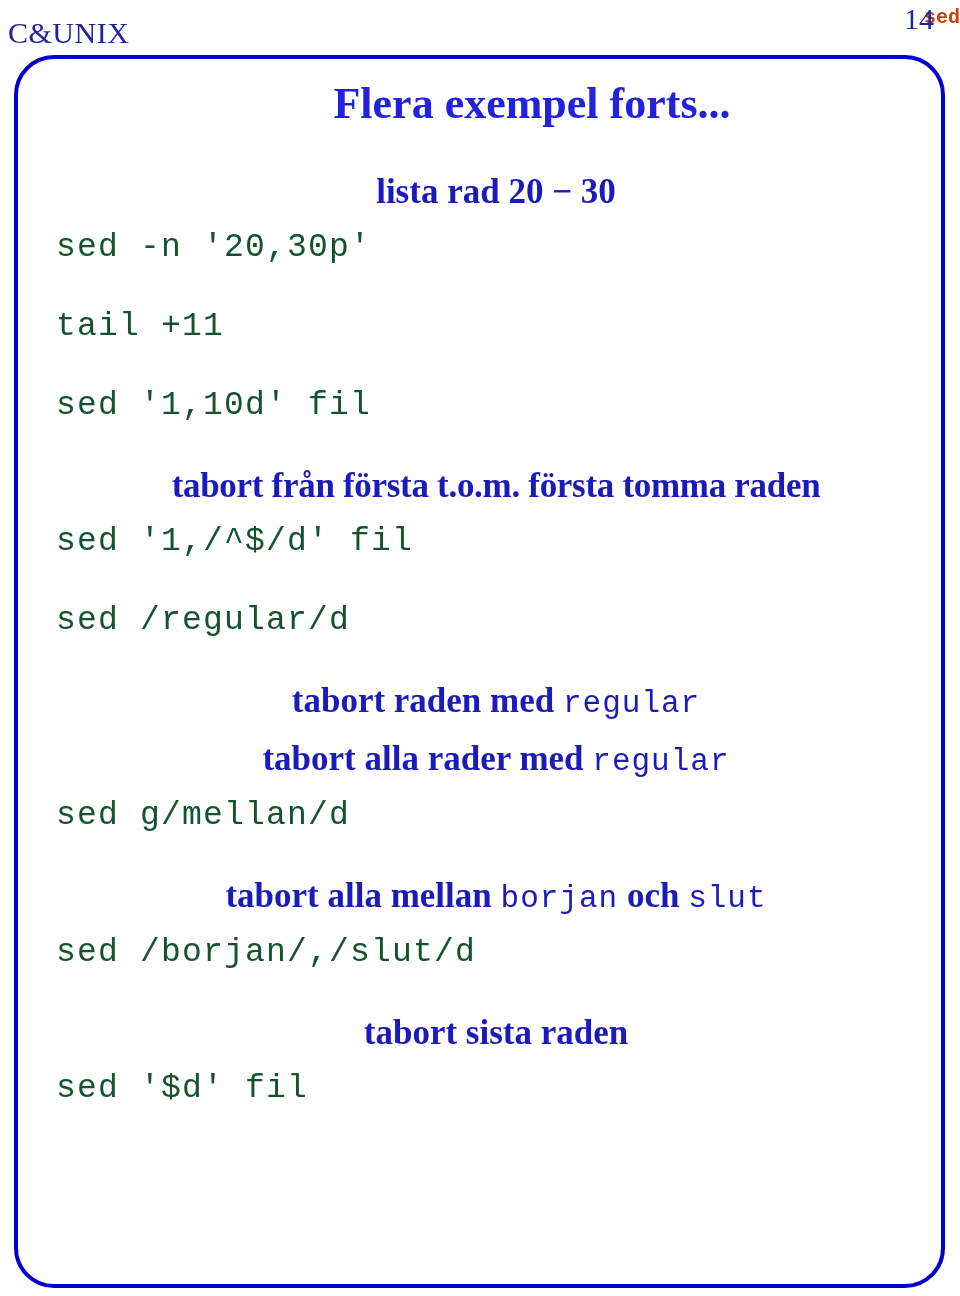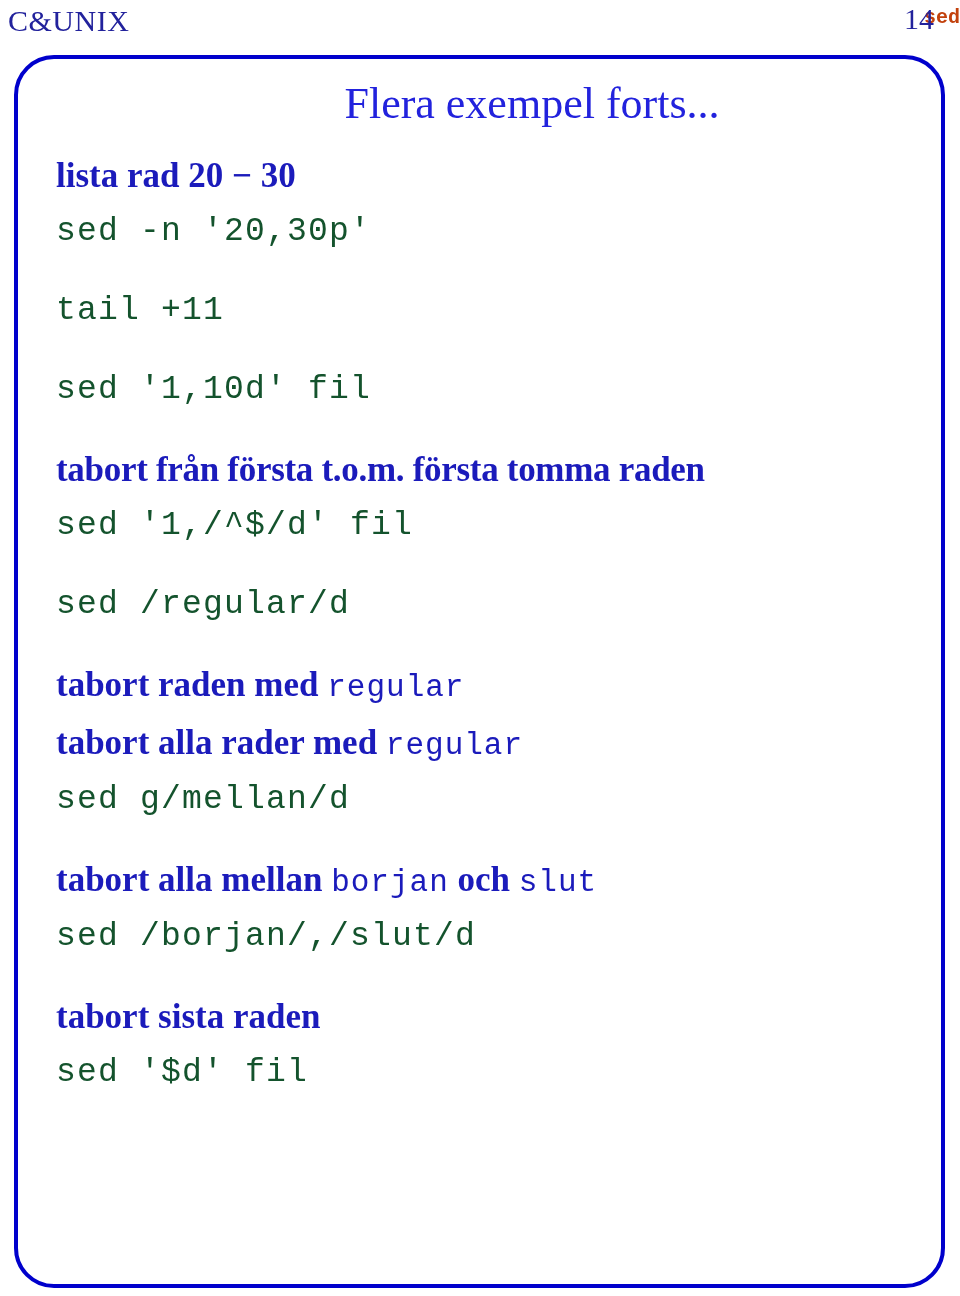--- a/index.html
+++ b/index.html
@@ -19,21 +19,21 @@
   #page-header {
     position: absolute;
     top: 0;
     left: 0;
     width: 960px;
     height: 44px;
   }
   #header-left {
     position: absolute;
     left: 8px;
-    top: 4px;
+    top: 16px;
     font-family: "Liberation Serif", "DejaVu Serif", serif;
     font-size: 30px;
     color: #22229c;
     letter-spacing: 0.5px;
     white-space: nowrap;
   }
   #header-center {
     position: absolute;
     left: 0;
     top: 6px;
@@ -68,21 +68,21 @@
   
   #slide-title {
     position: absolute;
     left: 0;
     top: 78px;
     width: 954px;
     text-align: center;
     padding-left: 110px;
     box-sizing: border-box;
     font-family: "Liberation Serif", "DejaVu Serif", serif;
-    font-weight: normal;
+    font-weight: bold;
     font-size: 44px;
     color: #2222dd;
     white-space: nowrap;
   }
 
   
   #slide-body {
     position: absolute;
     left: 56px;
     top: 158px;
@@ -91,21 +91,22 @@
   .line {
     white-space: nowrap;
     color: #1b1bbb;
     line-height: 1.0;
   }
   .line.desc {
     font-family: "Liberation Serif", "DejaVu Serif", serif;
     font-weight: bold;
     font-size: 35px;
     margin-bottom: 22px;
-    margin-top: 0;
+    margin-top: 16px;
+    text-align: center;
   }
   .line.code {
     font-family: "Liberation Mono", "DejaVu Sans Mono", monospace;
     font-size: 33px;
     letter-spacing: 1.2px;
     margin-bottom: 46px;
     margin-top: 0;
     color: #14532d;
   }
   .line.code.last {

